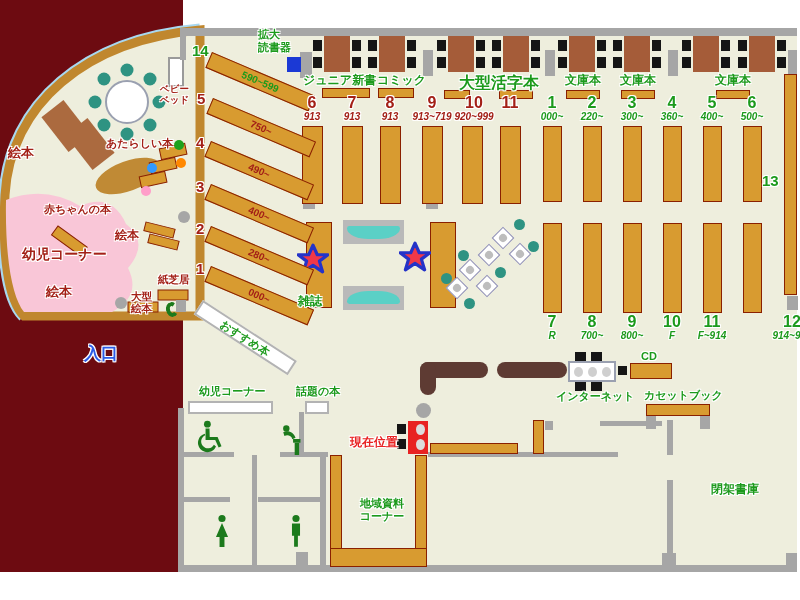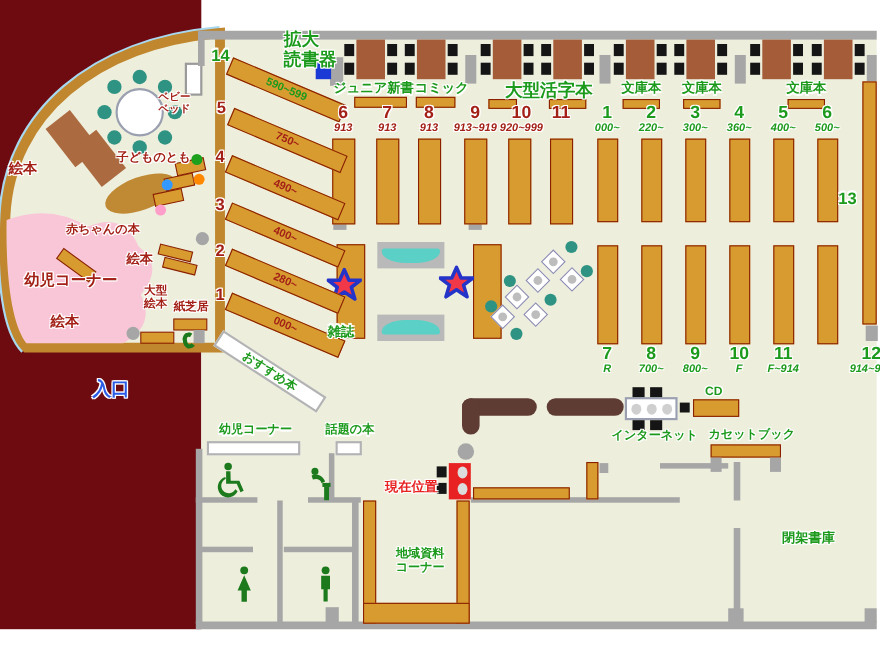--- a/index.html
+++ b/index.html
@@ -276,21 +276,21 @@
   <div class="dshelf dred" style="left:211px;top:266px;"><span>000~</span></div>
   <div class="dshelf green" style="left:203px;top:300px;background:#fff;border:2px solid #b3b3b3;transform:rotate(33deg);font-size:11px;"><span>おすすめ本</span></div>
 
   <div class="lbl green" style="left:192px;top:42px;font-size:15px;">14</div>
   <div class="lbl dred" style="left:197px;top:90px;font-size:15px;">5</div>
   <div class="lbl dred" style="left:196px;top:134px;font-size:15px;">4</div>
   <div class="lbl dred" style="left:196px;top:178px;font-size:15px;">3</div>
   <div class="lbl dred" style="left:196px;top:220px;font-size:15px;">2</div>
   <div class="lbl dred" style="left:196px;top:260px;font-size:15px;">1</div>
 
-  <div class="lbl green" style="left:258px;top:28px;font-size:16px;"><span>拡大</span><br><span>読書器</span></div>
+  <div class="lbl green" style="left:258px;top:28px;font-size:11px;"><span>拡大</span><br><span>読書器</span></div>
   <div class="lbl green" style="left:303px;top:74px;font-size:12px;">ジュニア新書</div>
   <div class="lbl green" style="left:377px;top:74px;font-size:12px;">コミック</div>
   <div class="lbl green" style="left:459px;top:74px;font-size:16px;">大型活字本</div>
   <div class="lbl green" style="left:565px;top:74px;font-size:12px;">文庫本</div>
   <div class="lbl green" style="left:620px;top:74px;font-size:12px;">文庫本</div>
   <div class="lbl green" style="left:715px;top:74px;font-size:12px;">文庫本</div>
 
   <div class="numlbl dred" style="left:290px;top:95px;">
       <span class="nn">6</span>
       <span class="nr">913</span>
@@ -298,21 +298,21 @@
   <div class="numlbl dred" style="left:330px;top:95px;">
       <span class="nn">7</span>
       <span class="nr">913</span>
     </div>
   <div class="numlbl dred" style="left:368px;top:95px;">
       <span class="nn">8</span>
       <span class="nr">913</span>
     </div>
   <div class="numlbl dred" style="left:410px;top:95px;">
       <span class="nn">9</span>
-      <span class="nr">913~919</span>
+      <span class="nr">913~719</span>
     </div>
   <div class="numlbl dred" style="left:452px;top:95px;">
       <span class="nn">10</span>
       <span class="nr">920~999</span>
     </div>
   <div class="numlbl dred" style="left:488px;top:95px;">
       <span class="nn">11</span>
       <span class="nr"></span>
     </div>
 
@@ -364,27 +364,27 @@
   <div class="numlbl green" style="left:730px;top:314px;margin-left:40px;">
       <span class="nn">12</span>
       <span class="nr">914~999</span>
     </div>
 
   <div class="lbl green" style="left:762px;top:172px;font-size:15px;">13</div>
 
   <div class="lbl green" style="left:298px;top:295px;font-size:12px;">雑誌</div>
 
   <div class="lbl dred" style="left:8px;top:146px;font-size:13px;">絵本</div>
-  <div class="lbl dred" style="left:106px;top:137px;font-size:11px;">子どものとも</div>
-  <div class="lbl dred" style="left:44px;top:203px;font-size:11px;margin-left:16px;">赤ちゃんの本</div>
+  <div class="lbl dred" style="left:106px;top:137px;font-size:11px;">あたらしい本</div>
+  <div class="lbl dred" style="left:44px;top:203px;font-size:11px;">赤ちゃんの本</div>
   <div class="lbl dred" style="left:22px;top:246px;font-size:14px;">幼児コーナー</div>
   <div class="lbl dred" style="left:115px;top:229px;font-size:12px;">絵本</div>
   <div class="lbl dred" style="left:46px;top:285px;font-size:13px;">絵本</div>
-  <div class="lbl dred" style="left:144px;top:84px;font-size:9.5px;text-align:center;"><span>ベビー</span><br><span>ベッド</span></div>
-  <div class="lbl dred" style="left:131px;top:258px;font-size:10.5px;"><span>大型</span><br><span>絵本</span></div>
+  <div class="lbl dred" style="left:160px;top:84px;font-size:9.5px;text-align:center;"><span>ベビー</span><br><span>ベッド</span></div>
+  <div class="lbl dred" style="left:131px;top:290px;font-size:10.5px;"><span>大型</span><br><span>絵本</span></div>
   <div class="lbl dred" style="left:158px;top:273px;font-size:10.5px;">紙芝居</div>
 
   <div class="lbl bluet" style="left:84px;top:344px;font-size:17px;">入口</div>
   <div class="lbl green" style="left:199px;top:385px;font-size:11px;">幼児コーナー</div>
   <div class="lbl green" style="left:296px;top:385px;font-size:11px;">話題の本</div>
   <div class="lbl redt" style="left:350px;top:436px;font-size:12px;">現在位置</div>
   <div class="lbl green" style="left:556px;top:390px;font-size:11px;">インターネット</div>
   <div class="lbl green" style="left:641px;top:350px;font-size:11px;">CD</div>
   <div class="lbl green" style="left:644px;top:389px;font-size:11px;">カセットブック</div>
   <div class="lbl green" style="left:346px;top:497px;font-size:11px;width:72px;text-align:center;"><span>地域資料</span><br><span>コーナー</span></div>

